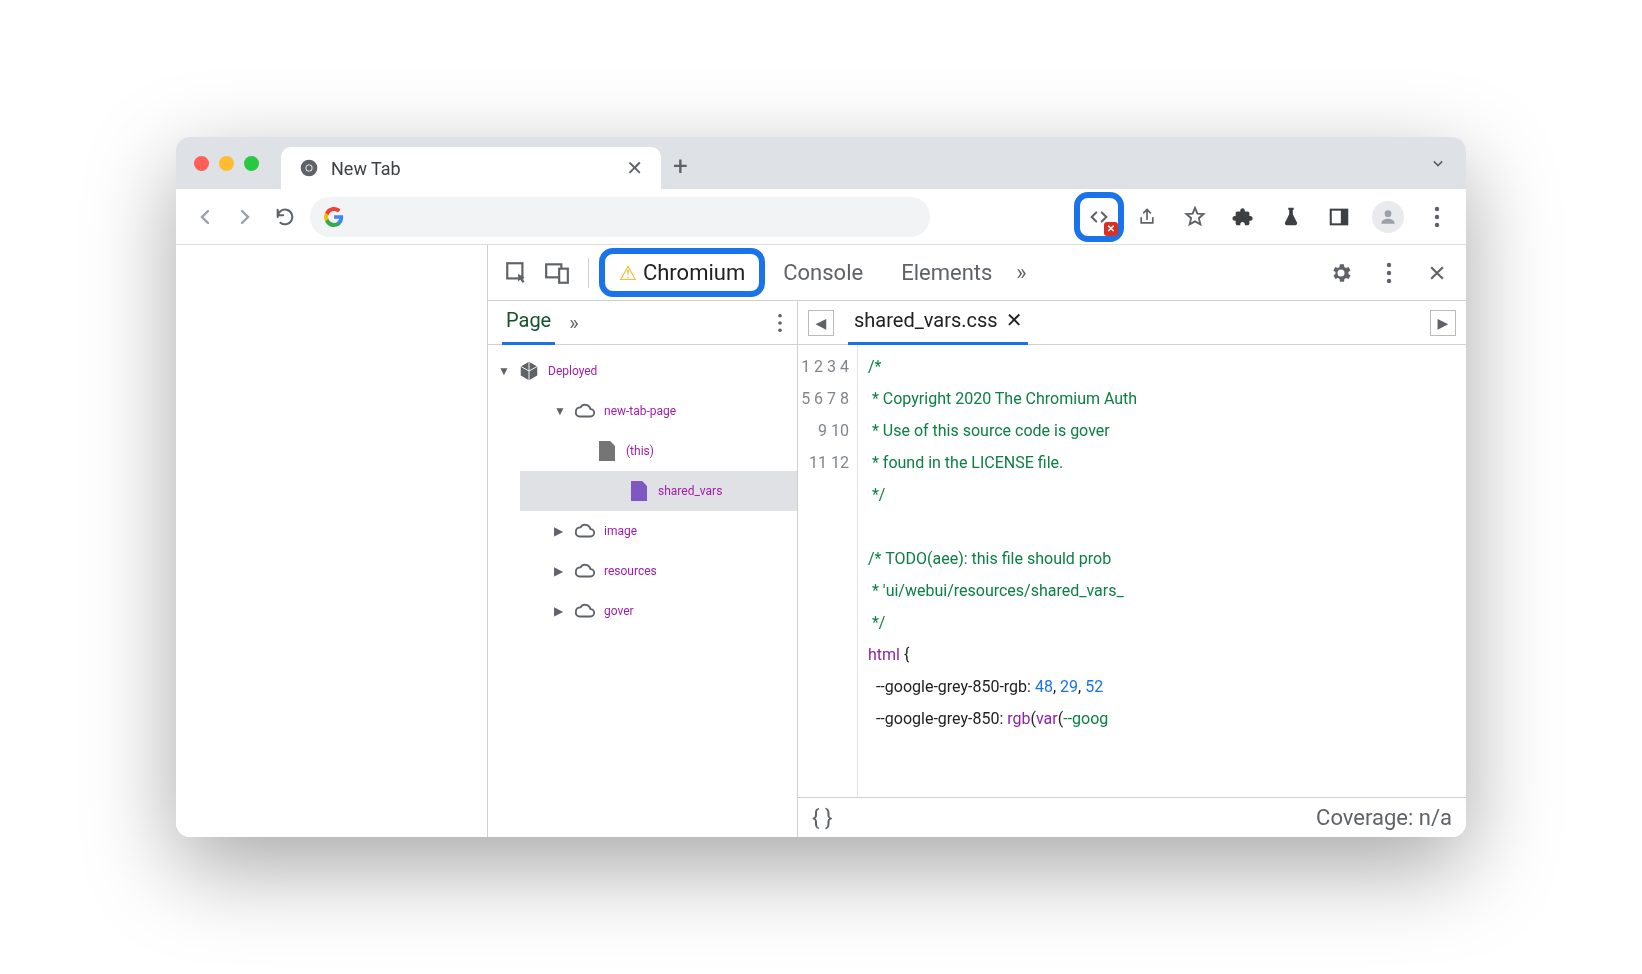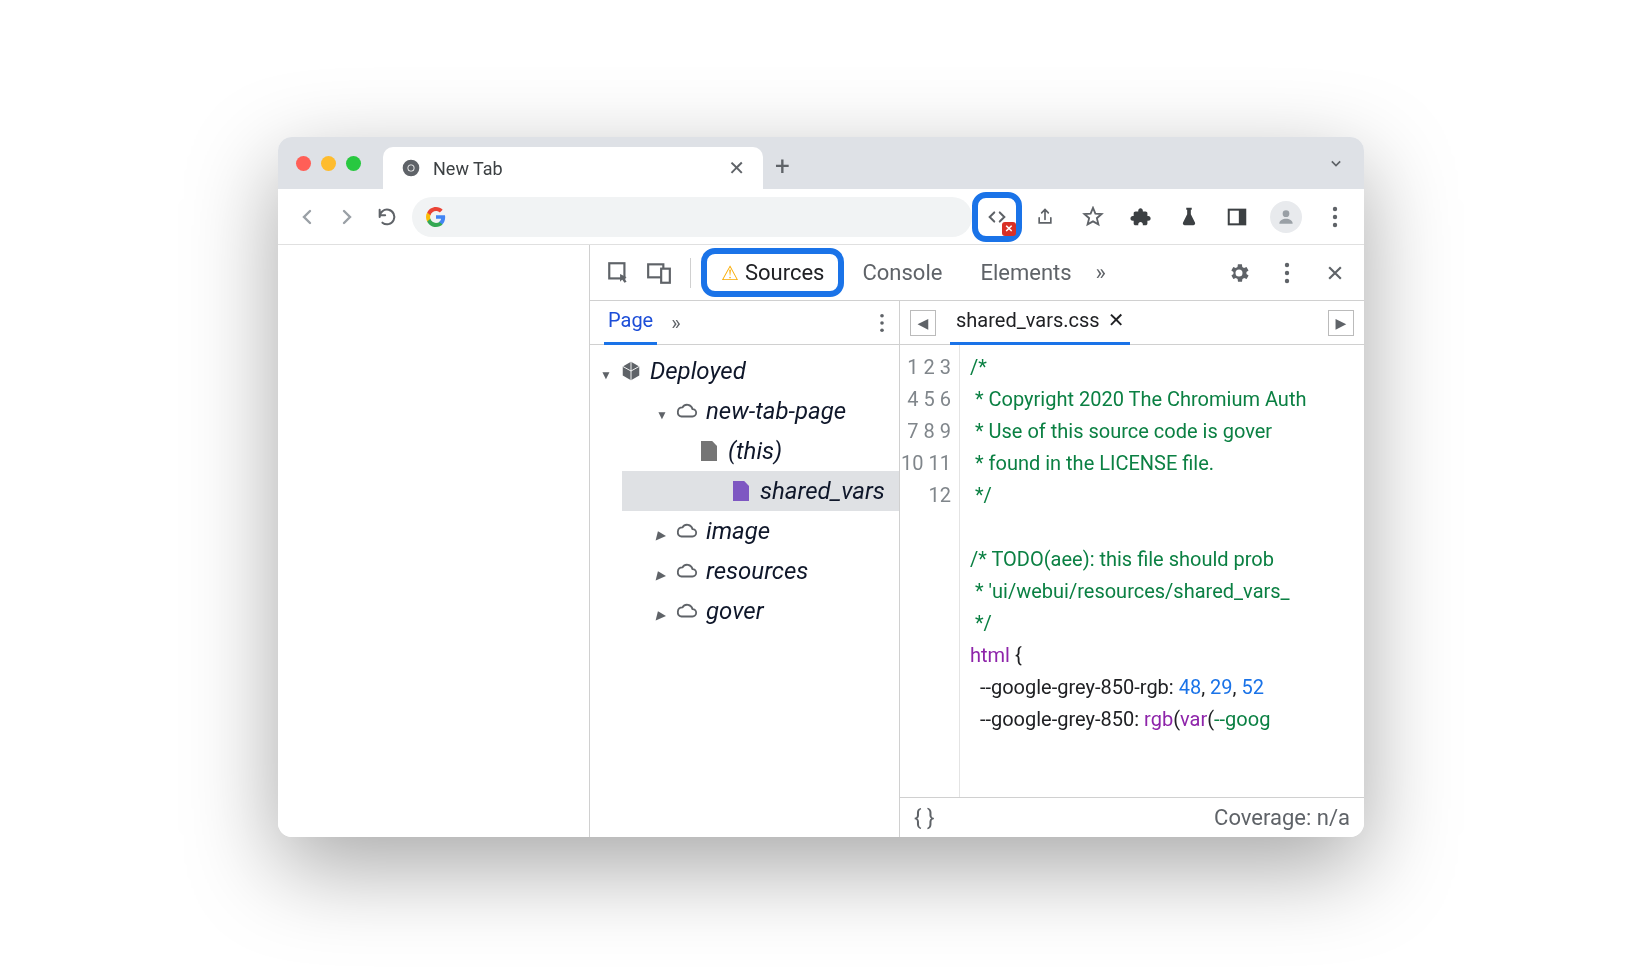--- a/index.html
+++ b/index.html
@@ -1,17 +1,17 @@
 <!DOCTYPE html>
 <html><head>
 <meta charset="utf-8">
 <style>
 * { box-sizing: border-box; margin: 0; padding: 0; font-family: -apple-system, BlinkMacSystemFont, "Segoe UI", Roboto, sans-serif; }
 body { background: #fff; display: flex; align-items: center; justify-content: center; min-height: 100vh; }
-.window { width: 1086px; height: 700px; background: #fff; border-radius: 14px; box-shadow: 0 30px 90px rgba(0,0,0,0.35); overflow: hidden; display: flex; flex-direction: column; }
+.window { width: 1290px; height: 700px; background: #fff; border-radius: 14px; box-shadow: 0 30px 90px rgba(0,0,0,0.35); overflow: hidden; display: flex; flex-direction: column; }
 
 
 .tabstrip { height: 52px; background: #dee1e6; display: flex; align-items: center; padding: 0 18px; position: relative; }
 .traffic { display: flex; gap: 10px; margin-right: 22px; }
 .dot { width: 15px; height: 15px; border-radius: 50%; }
 .dot.r { background: #ff5f57; } .dot.y { background: #febc2e; } .dot.g { background: #28c840; }
 .tab { background: #fff; border-radius: 10px 10px 0 0; height: 42px; display: flex; align-items: center; padding: 0 18px; gap: 12px; font-size: 18px; color: #3c4043; margin-top: 10px; width: 380px; }
 .tab-fav { width: 20px; height: 20px; display:flex; align-items:center; justify-content:center; }
 .tab-close { margin-left: auto; font-size: 20px; color: #5f6368; }
 .newtab { margin-left: 12px; font-size: 26px; color: #5f6368; margin-top: 6px; }
@@ -39,40 +39,40 @@
 .dt-tab { padding: 6px 14px; display: flex; align-items: center; gap: 6px; border-radius: 18px; position: relative; }
 .dt-tab.active { color: #202124; }
 .dt-tab.active .highlight-ring { inset: -6px; }
 .warn-tri { color: #f9ab00; font-size: 20px; }
 .dt-right { margin-left: auto; display: flex; gap: 18px; align-items: center; }
 
 
 .dt-body { flex: 1; display: flex; }
 .dt-left { width: 310px; border-right: 1px solid #d0d0d0; display: flex; flex-direction: column; }
 .dt-left-hdr { height: 44px; border-bottom: 1px solid #d0d0d0; display: flex; align-items: center; padding: 0 14px; font-size: 20px; color: #5f6368; }
-.dt-left-hdr .page-tab { color: #1d4ed8; border-bottom: 3px solid #1a73e8; padding: 8px 4px 10px; }
+.dt-left-hdr .page-tab { color: #14532d; border-bottom: 3px solid #1a73e8; padding: 8px 4px 10px; }
 .dt-left-hdr .more { margin-left: 14px; }
 .dt-left-hdr .kebab { margin-left: auto; }
-.tree { flex: 1; padding: 6px 0; font-size: 24px; color: #0f172a; overflow: hidden; font-style: italic; }
+.tree { flex: 1; padding: 6px 0; font-size: 12px; color: #a21caf; overflow: hidden; }
 .tree-row { height: 40px; display: flex; align-items: center; gap: 8px; padding: 0 10px; white-space: nowrap; }
 .tree-row.selected { background: #dfe1e4; margin-left: 32px; }
 .tri { width: 12px; display:inline-block; }
 .tri.open::before { content: "▼"; font-size: 12px; color: #5f6368; }
 .tri.closed::before { content: "▶"; font-size: 12px; color: #5f6368; }
 .indent { display:inline-block; }
 .tree-icon { width: 22px; height: 22px; display:flex; align-items:center; justify-content:center; }
 .file-grey { background:#757575; width:16px; height:20px; clip-path: polygon(0 0, 70% 0, 100% 25%, 100% 100%, 0 100%); }
 .file-purple { background:#7e57c2; width:16px; height:20px; clip-path: polygon(0 0, 70% 0, 100% 25%, 100% 100%, 0 100%); }
 
 
 .dt-right-pane { flex: 1; display: flex; flex-direction: column; }
 .code-tabbar { height: 44px; border-bottom: 1px solid #d0d0d0; display: flex; align-items: center; padding: 0 10px; font-size: 20px; color: #5f6368; gap: 14px; }
 .code-tab { display: flex; align-items: center; gap: 8px; padding: 8px 6px 10px; color: #202124; border-bottom: 3px solid #1a73e8; }
 .nav-caret { border: 1px solid #bbb; width:26px; height:26px; display:flex; align-items:center; justify-content:center; font-size:14px; }
-.editor { flex: 1; display: flex; font-family: Menlo, Consolas, monospace; font-size: 20px; line-height: 32px; overflow: hidden; }
+.editor { flex: 1; display: flex; font-family: Menlo, Consolas, monospace; font-size: 16px; line-height: 32px; overflow: hidden; }
 .gutter { width: 60px; text-align: right; padding: 6px 8px 6px 0; color: #80868b; background: #fff; border-right: 1px solid #e4e4e4; }
 .code { padding: 6px 10px; white-space: pre; }
 .c-green { color: #0b8043; }
 .c-purple { color: #8e24aa; margin-top: 45px; }
 .c-blue { color: #1a73e8; }
 .c-black { color: #202124; }
 .footer { height: 40px; border-top: 1px solid #d0d0d0; display: flex; align-items: center; padding: 0 14px; font-size: 22px; color: #5f6368; }
 .footer .cov { margin-left: auto; }
 
 svg { display:block; }
@@ -199,21 +199,21 @@
         <div class="icon-wrap">
             <svg width="26" height="26" viewBox="0 0 24 24">
               <rect x="2" y="4" width="14" height="12" stroke="#5f6368" stroke-width="2" fill="none"></rect>
               <rect x="14" y="8" width="8" height="13" stroke="#5f6368" stroke-width="2" fill="#fff"></rect>
             </svg>
           </div>
         <div class="sep"></div>
         <div class="dt-tab active" style="position:relative;">
           <div class="highlight-ring"></div>
           <span class="warn-tri">⚠</span>
-          <span>Sources</span>
+          <span>Chromium</span>
         </div>
         <div class="dt-tab">
             <span>Console</span>
           </div>
         <div class="dt-tab">
             <span>Elements</span>
           </div>
         <div>»</div>
         <div class="dt-right">
           <div class="icon-wrap">

